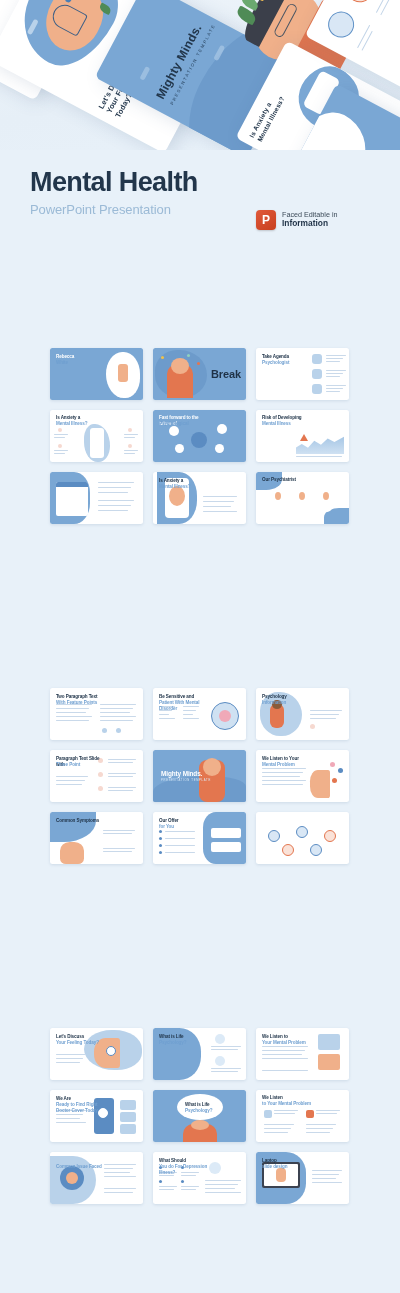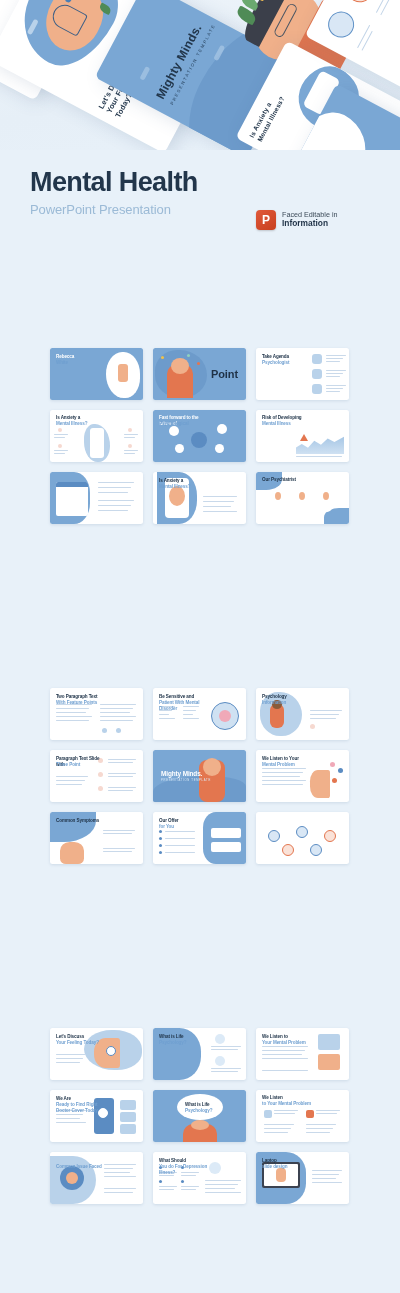--- a/index.html
+++ b/index.html
@@ -161,21 +161,21 @@
       <div class="s-blob" style="left:56px;top:4px;width:34px;height:46px;background:#ffffff;border-radius:50% 50% 45% 55%;"></div>
       <div class="s-fig" style="left:64px;top:12px;width:18px;height:26px;background:#fff;border-radius:6px;"></div>
       <div class="s-fig" style="left:68px;top:16px;width:10px;height:18px;background:#f0b08a;border-radius:3px;"></div>
       <div class="s-h" style="left:6px;top:6px;width:52px;font-size:4.6px;line-height:1.25;color:#ffffff;">Rebecca</div>
       <div class="s-h a" style="left:6px;top:12px;width:54px;font-size:4.6px;line-height:1.25;">White</div>
     </div>
     <div class="slide blue">
       <div class="s-blob" style="left:2px;top:2px;width:52px;height:48px;background:#6d9bcb;border-radius:45% 55% 50% 50%;"></div>
       <div class="s-fig" style="left:14px;top:16px;width:26px;height:34px;background:#e3764f;border-radius:10px 10px 0 0;"></div>
       <div class="s-fig" style="left:18px;top:10px;width:18px;height:16px;background:#f0b08a;border-radius:50%;"></div>
-      <div class="s-h w" style="left:58px;top:20px;font-size:11px;color:#1f3247;">Point</div>
+      <div class="s-h w" style="left:58px;top:20px;font-size:11px;color:#1f3247;">Break</div>
       <div class="s-dot" style="left:8px;top:8px;width:3px;height:3px;background:#f0c24a;"></div>
       <div class="s-dot" style="left:34px;top:6px;width:3px;height:3px;background:#8fd0c0;"></div>
       <div class="s-dot" style="left:44px;top:14px;width:3px;height:3px;background:#e3764f;"></div>
     </div>
     <div class="slide">
       <div class="s-fig" style="left:56px;top:6px;width:10px;height:10px;background:#b9d2ea;border-radius:3px;"></div>
       <div class="s-ln " style="left:70px;top:7px;width:20px;"></div>
       <div class="s-ln " style="left:70px;top:10px;width:17px;"></div>
       <div class="s-ln " style="left:70px;top:13px;width:14px;"></div>
       <div class="s-fig" style="left:56px;top:21px;width:10px;height:10px;background:#b9d2ea;border-radius:3px;"></div>

